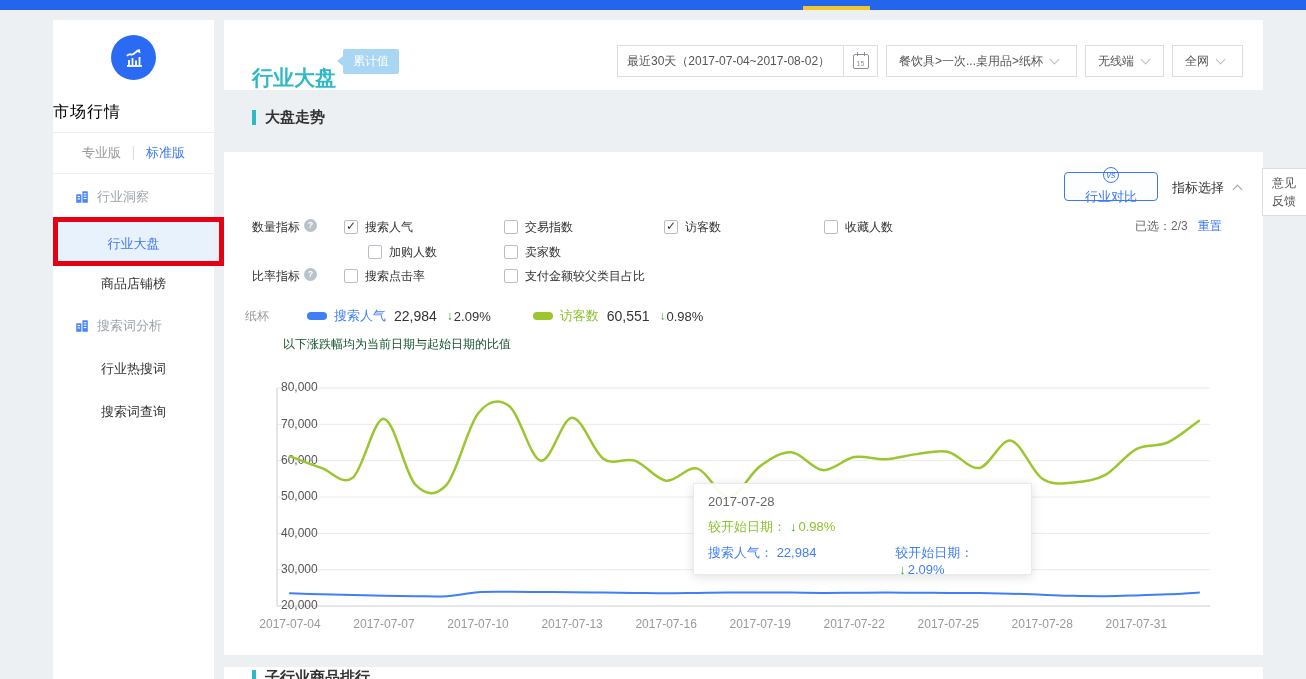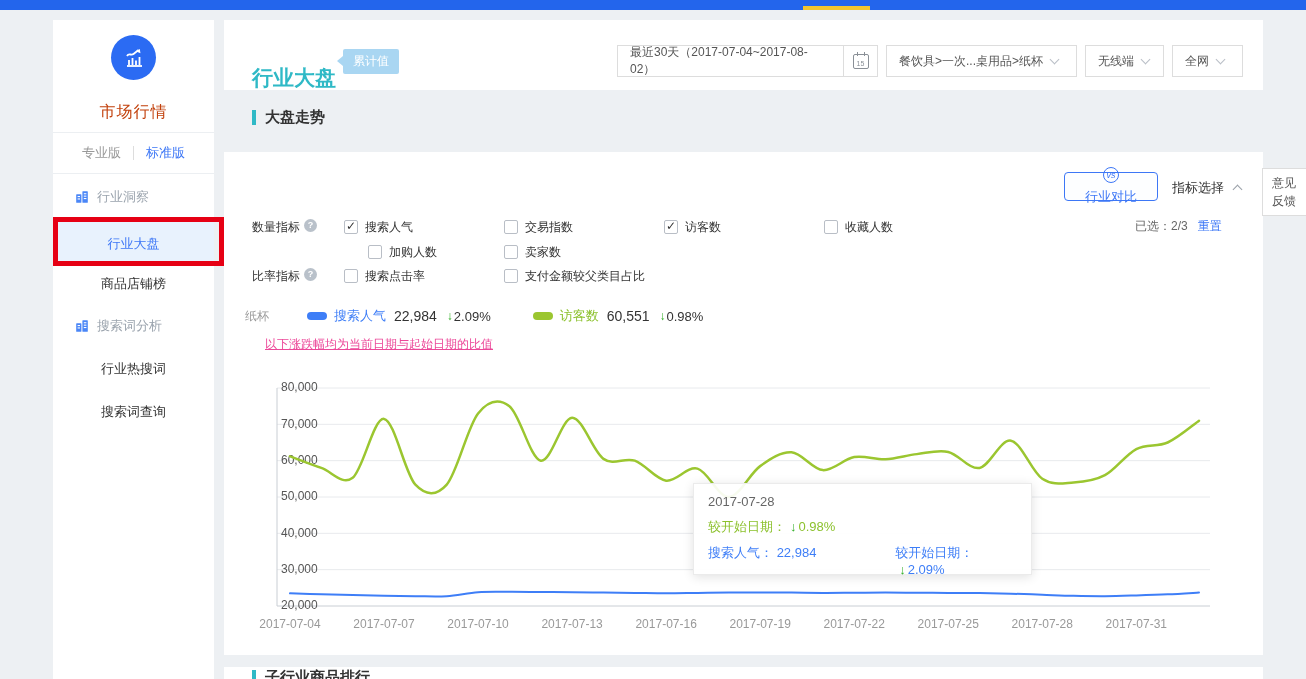--- a/index.html
+++ b/index.html
@@ -6,40 +6,40 @@
   html,body { width:1306px; height:679px; overflow:hidden; }
   body { position:relative; background:#edf0f3; font-family:"Liberation Sans","DejaVu Sans",sans-serif; color:#333; font-size:12px; }
 
   
   .topbar { position:absolute; left:0; top:0; width:1306px; height:10px; background:#2365ec; }
   .topbar-active { position:absolute; left:803px; top:6px; width:67px; height:4px; background:#f3c62e; }
 
   
   .sidebar { position:absolute; left:53px; top:20px; width:161px; height:659px; background:#fff; }
   .logo-circle { position:absolute; left:58px; top:15px; width:45px; height:45px; border-radius:50%; background:#2b6bf3; display:flex; align-items:center; justify-content:center; }
-  .logo-title { position:absolute; left:0; top:82px; width:100%; text-align:center; color:#c2410c; font-size:16px; letter-spacing:1px; }
+  .logo-title { position:absolute; left:0; top:82px; width:100%; text-align:left; color:#000000; font-size:16px; letter-spacing:1px; }
   .side-div { position:absolute; left:0; width:100%; height:1px; background:#eceff2; }
   .tabs { position:absolute; left:0; top:113px; width:100%; height:40px; display:flex; align-items:center; justify-content:center; gap:12px; font-size:13px; }
   .tab-sep { width:1px; height:14px; background:#ddd; }
   .tab { cursor:pointer; color:#999; }
   .tab.active { color:#3d77f6; }
   .menu-group { position:absolute; left:22px; height:24px; display:flex; align-items:center; gap:8px; color:#9aa3ad; font-size:13px; }
   .menu-item { position:absolute; left:0; width:100%; height:24px; line-height:24px; text-align:center; font-size:13px; color:#333; cursor:pointer; }
   .menu-item.active-row { height:44px; line-height:44px; background:#e8f2fd; color:#3d77f6; }
   .active-bar { position:absolute; left:0; top:0; width:4px; height:44px; background:#2b6bf3; }
 
   .red-annotation { position:absolute; left:53px; top:217px; width:171px; height:49px; border:5px solid #e60014; z-index:60; pointer-events:none; }
 
   
   .header-card { position:absolute; left:224px; top:20px; width:1039px; height:70px; background:#fff; }
   .page-title { position:absolute; left:28px; top:44px; font-size:21px; font-weight:bold; color:#2fb9c6; }
   .badge { position:absolute; left:119px; top:29px; background:#a9d6f2; color:#fff; font-size:12px; padding:4px 10px; border-radius:2px; }
   .badge-arrow { position:absolute; left:-6px; top:7px; width:0; height:0; border-top:5px solid transparent; border-bottom:5px solid transparent; border-right:6px solid #a9d6f2; }
   .selector { position:absolute; top:25px; height:32px; border:1px solid #ddd; background:#fff; display:flex; align-items:center; padding:0 12px; font-size:12px; color:#555; cursor:pointer; }
-  .sel-date  { left:393px; width:226px; border-right:none; }
+  .sel-date  { left:393px; width:226px; border-right:none;padding-left:9px; }
   .sel-cal   { left:619px; width:35px; justify-content:center; padding:0; }
   .sel-cat   { left:662px; width:191px; }
   .sel-term  { left:861px; width:79px; }
   .sel-net   { left:948px; width:71px; }
   .caret-down { width:7px; height:7px; border-right:1px solid #b9bec6; border-bottom:1px solid #b9bec6; transform:rotate(45deg); margin-left:8px; margin-top:-4px; }
   .caret-up   { width:7px; height:7px; border-right:1px solid #9aa0a8; border-bottom:1px solid #9aa0a8; transform:rotate(-135deg); display:inline-block; margin-left:6px; margin-bottom:-1px; }
   .cal-icon { width:16px; height:15px; border:1px solid #8a9097; border-radius:2px; position:relative; font-size:7px; color:#8a9097; text-align:center; line-height:17px; }
   .cal-icon::before, .cal-icon::after { content:""; position:absolute; top:-3px; width:1px; height:4px; background:#8a9097; }
   .cal-icon::before { left:3px; } .cal-icon::after { right:3px; }
 
@@ -61,21 +61,21 @@
   .cb[data-checked="true"] .cb-box::after { content:"\2713"; position:absolute; left:1px; top:-2px; font-size:12px; font-weight:bold; color:#333; }
   .selected-info { position:absolute; left:911px; top:66px; color:#666; }
   .reset-link { color:#3d77f6; margin-left:10px; cursor:pointer; }
   .legend-row { position:absolute; left:21px; top:155px; display:flex; align-items:center; font-size:12px; }
   .legend-cat { color:#999; margin-right:38px; }
   .pill { width:20px; height:8px; border-radius:4px; margin-right:7px; }
   .legend-name { font-size:13px; margin-right:8px; }
   .legend-val { font-size:14px; color:#333; margin-right:10px; }
   .down-arrow { color:#2fae24; font-weight:bold; margin-right:1px; }
   .legend-chg { color:#333; font-size:13px; margin-right:42px; }
-  .chart-note { position:absolute; left:41px; top:184px; color:#ec4899;text-decoration:underline; }
+  .chart-note { position:absolute; left:59px; top:184px; color:#14532d; }
   .chart-svg { position:absolute; left:0; top:0; }
 
   
   .tooltip { position:absolute; left:469px; top:331px; width:339px; height:92px; background:rgba(255,255,255,0.92); border:1px solid #ebebeb; box-shadow:0 2px 10px rgba(0,0,0,0.12); padding:10px 14px; z-index:40; }
   .tt-date { color:#666; font-size:13px; margin-bottom:9px; }
   .tt-row { display:flex; font-size:13px; margin-bottom:8px; }
   .tt-left { width:196px; }
   .tt-row .down-arrow { margin:0 2px 0 4px; }
 
   

